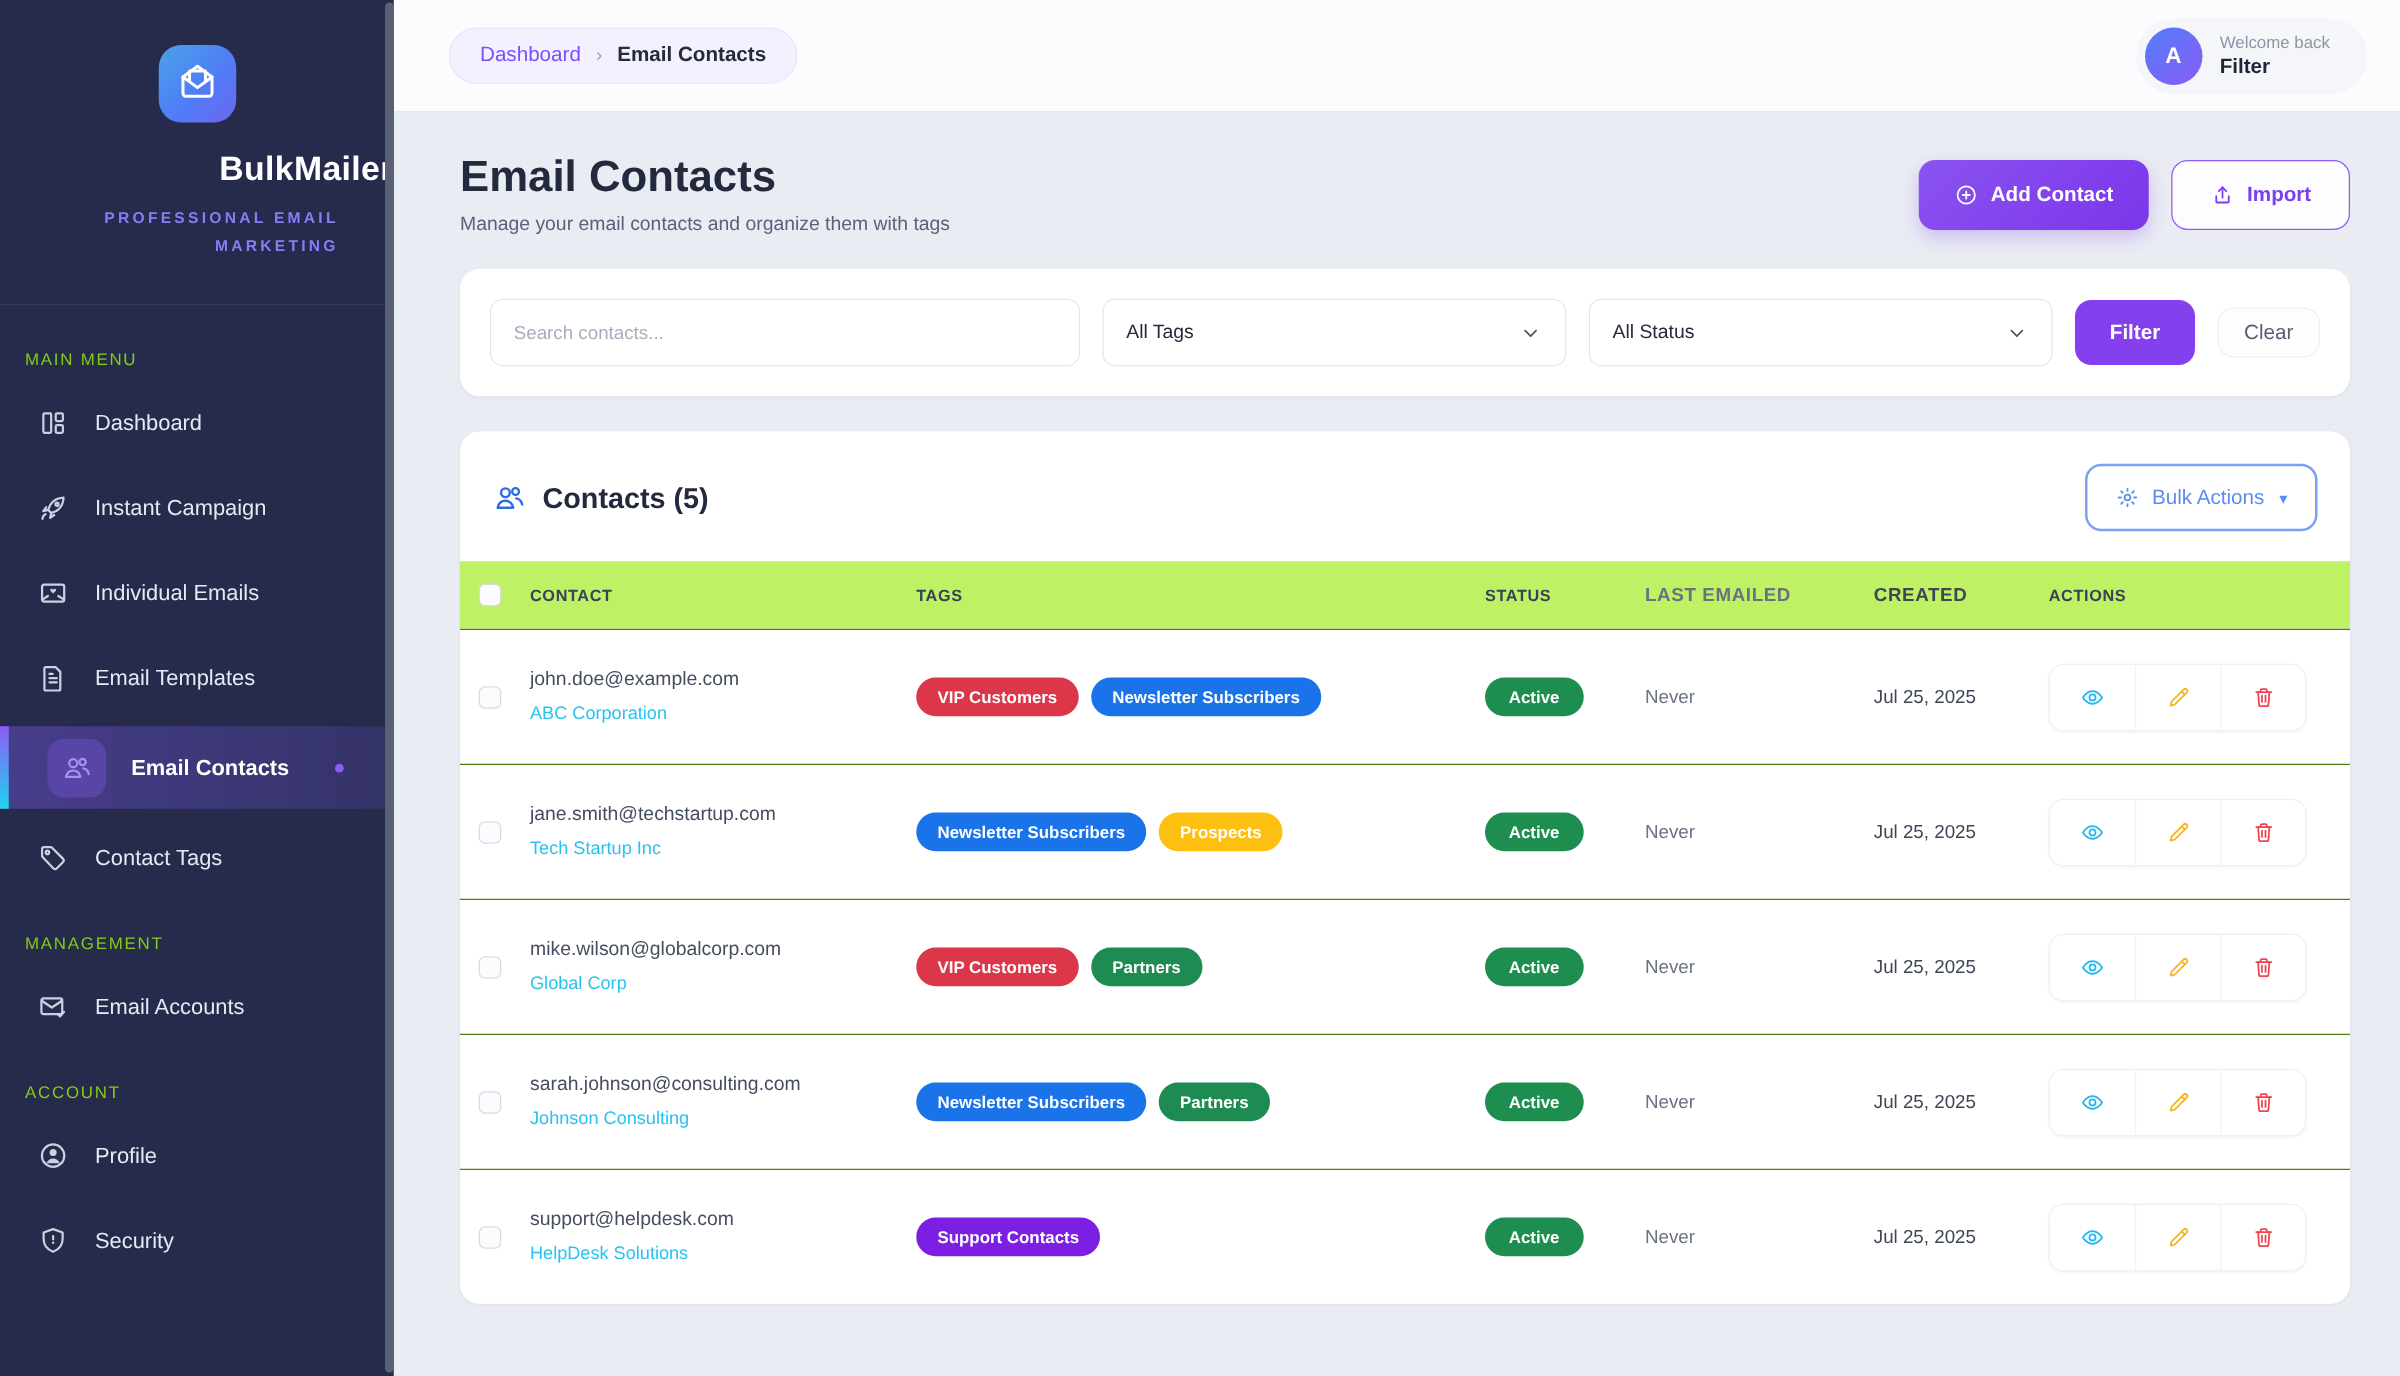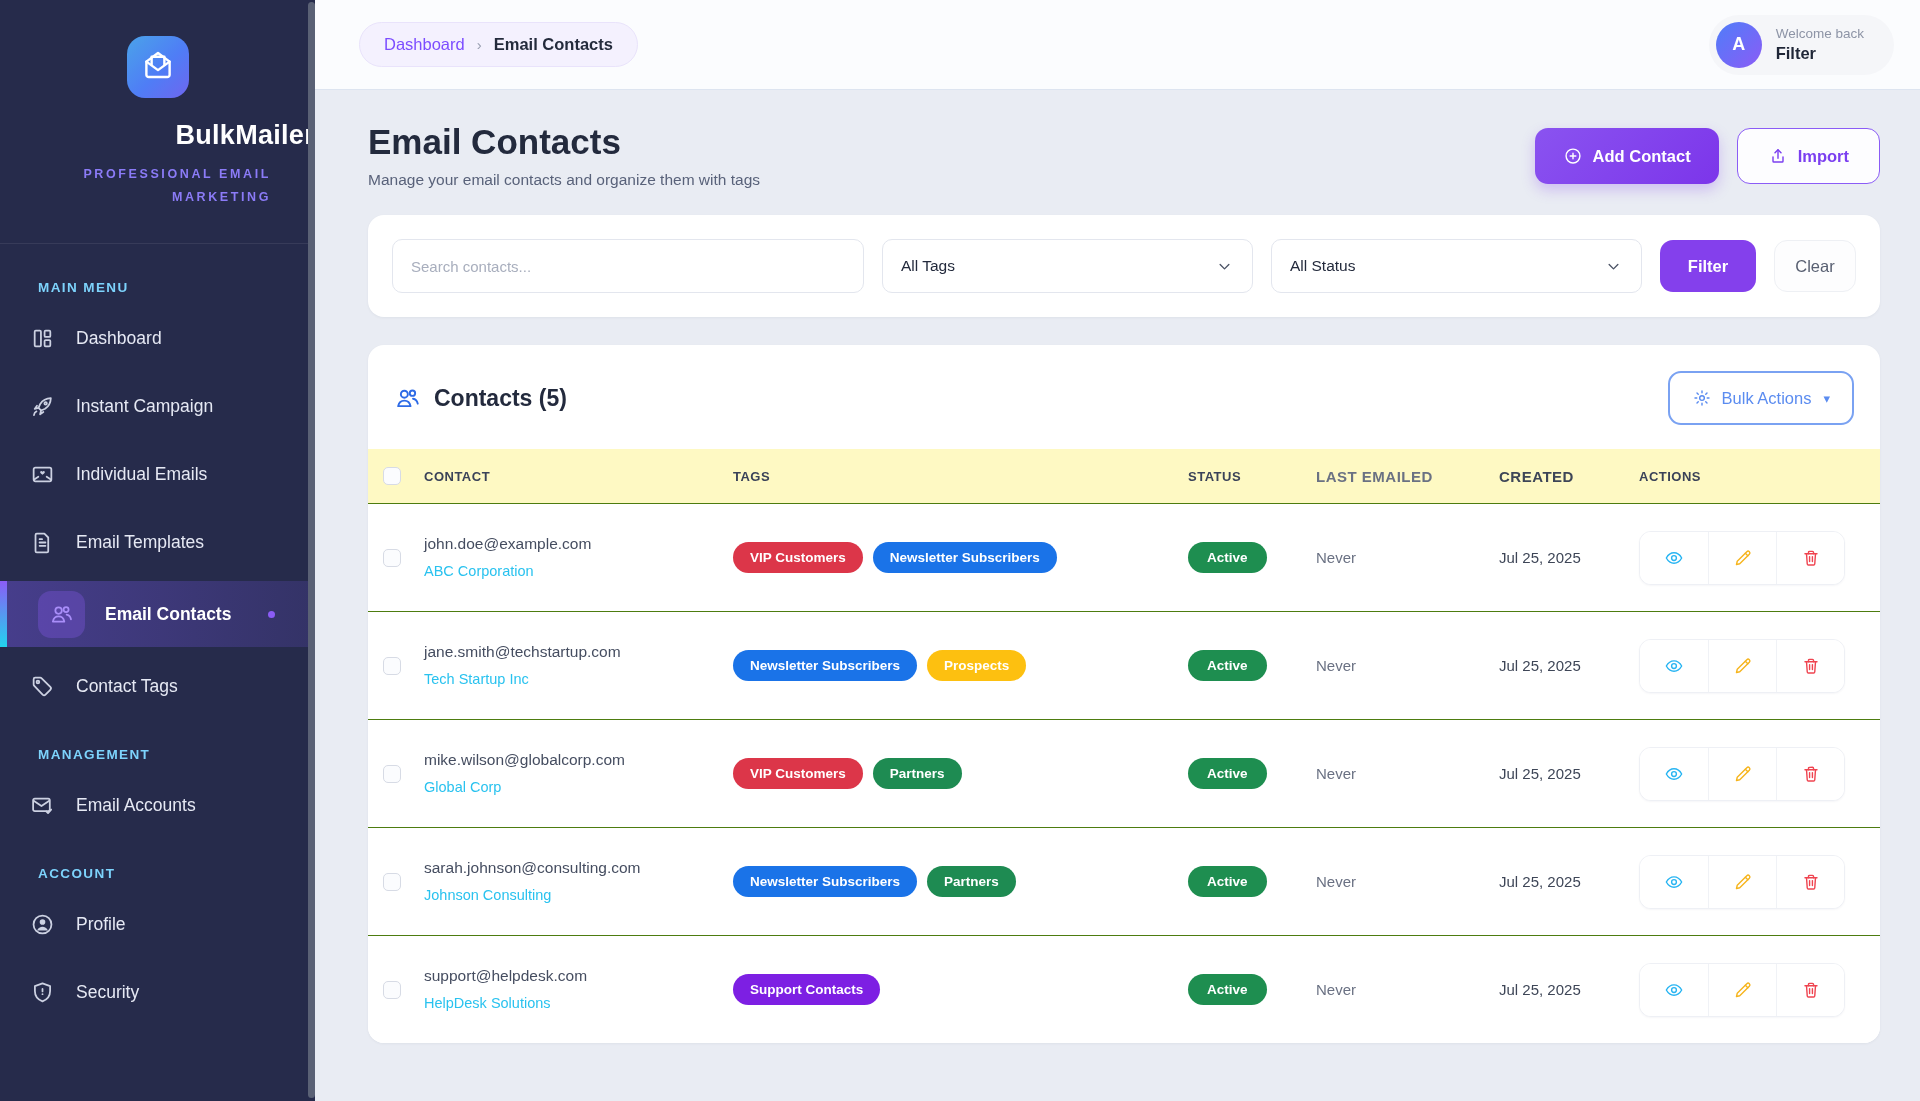--- a/index.html
+++ b/index.html
@@ -14,22 +14,22 @@
   .logo-box { width:62px; height:62px; border-radius:18px; margin:0 auto;
     background:linear-gradient(135deg,#4aa3e9 0%,#4f7df6 55%,#6e66ef 100%);
     display:flex; align-items:center; justify-content:center; }
   .logo-box svg { width:34px; height:34px; color:#ffffff; }
   .brand-name { margin-top:22px; font-size:27px; font-weight:700; color:#ffffff; letter-spacing:.3px; }
   .brand-tagline { margin:12px 44px 0; font-size:12.5px; font-weight:600; color:#8b7bf7;
     letter-spacing:2.6px; text-transform:uppercase; line-height:1.85; }
   .side-divider { margin-top:34px; border-top:1px solid rgba(255,255,255,.08); }
 
   .side-nav { padding-top:4px; }
-  .side-label { padding:0 38px; margin:32px 0 14px; font-size:13.5px; font-weight:700;
-    color:#7dd3fc; letter-spacing:1.4px; text-transform:uppercase; }
+  .side-label { padding:0 20px; margin:32px 0 14px; font-size:13.5px; font-weight:400;
+    color:#84cc16; letter-spacing:1.4px; text-transform:uppercase; }
   .side-item { display:flex; align-items:center; gap:20px; height:58px; padding:0 28px;
     margin-bottom:10px; font-size:17.5px; font-weight:500; color:#e6e9f4; cursor:pointer; position:relative; }
   .side-icon { width:28px; height:28px; display:flex; align-items:center; justify-content:center; color:#ccd1e2; }
   .side-icon svg { width:25px; height:25px; }
   .side-item.active { height:66px; background:linear-gradient(90deg, rgba(124,92,246,.38), rgba(124,92,246,.16)); }
   .side-item.active::before { content:''; position:absolute; left:0; top:0; bottom:0; width:7px;
     background:linear-gradient(180deg,#8b5cf6 0%,#22d3ee 100%); }
   .side-item.active .side-icon { width:47px; height:47px; border-radius:13px;
     background:rgba(139,92,246,.30); color:#a98ef9; margin-left:10px; }
   .side-item.active .side-text { color:#ffffff; font-weight:600; }
@@ -66,33 +66,33 @@
   .filter-card { margin:0 50px 0 53px; background:#ffffff; border-radius:16px; padding:24px;
     display:flex; align-items:center; gap:18px; box-shadow:0 1px 3px rgba(25,35,65,.05); }
   .search-input { width:472px; height:54px; border:1px solid #e3e6ee; border-radius:10px;
     padding:0 18px; font-size:15px; font-family:inherit; color:#2a3040; outline:none; background:#fff; }
   .search-input::placeholder { color:#a8aebd; }
   .select { width:371px; height:54px; border:1px solid #e3e6ee; border-radius:10px; background:#fff;
     display:flex; align-items:center; justify-content:space-between; padding:0 18px; cursor:pointer; }
   .select-value { font-size:15.5px; color:#232a3c; }
   .select svg { width:19px; height:19px; color:#4a5264; }
   .btn-filter { height:52px; width:96px; background:#8440ec; color:#fff; }
-  .btn-clear { height:52px; width:82px; background:#fdfdfe; border:1px solid #eef0f4; color:#596072; font-weight:500; }
+  .btn-clear { height:40px; width:82px; background:#fdfdfe; border:1px solid #eef0f4; color:#596072; font-weight:500; }
 
   .table-card { margin:28px 50px 0 53px; background:#ffffff; border-radius:16px;
     box-shadow:0 1px 3px rgba(25,35,65,.05); overflow:hidden; }
   .table-head { display:flex; align-items:center; justify-content:space-between; padding:26px 26px 24px; }
   .contacts-title { display:flex; align-items:center; gap:13px; font-size:23px; font-weight:600; color:#232a3d; }
   .contacts-title svg { width:27px; height:27px; color:#2e6be6; }
   .btn-bulk { height:54px; padding:0 22px; background:#fff; border:2px solid #7aa2f2; color:#5b8cf0;
     border-radius:13px; font-size:16.5px; font-weight:500; }
   .btn-bulk svg { width:20px; height:20px; }
   .bulk-caret { font-size:13px; margin-left:2px; }
 
-  .thead { display:flex; align-items:center; background:#fef9c3; height:54px;
+  .thead { display:flex; align-items:center; background:#bef264; height:54px;
     font-size:13px; font-weight:700; color:#3a4258; letter-spacing:.5px; }
   .cell { flex:none; }
   .c-check { width:48px; display:flex; justify-content:center; }
   .c-contact { width:317px; padding-left:8px; }
   .c-tags { width:455px; display:flex; align-items:center; }
   .c-status { width:128px; }
   .c-last { width:183px; }
   .c-created { width:140px; }
   .c-actions { flex:1 1 auto; padding-right:18px; }
 

